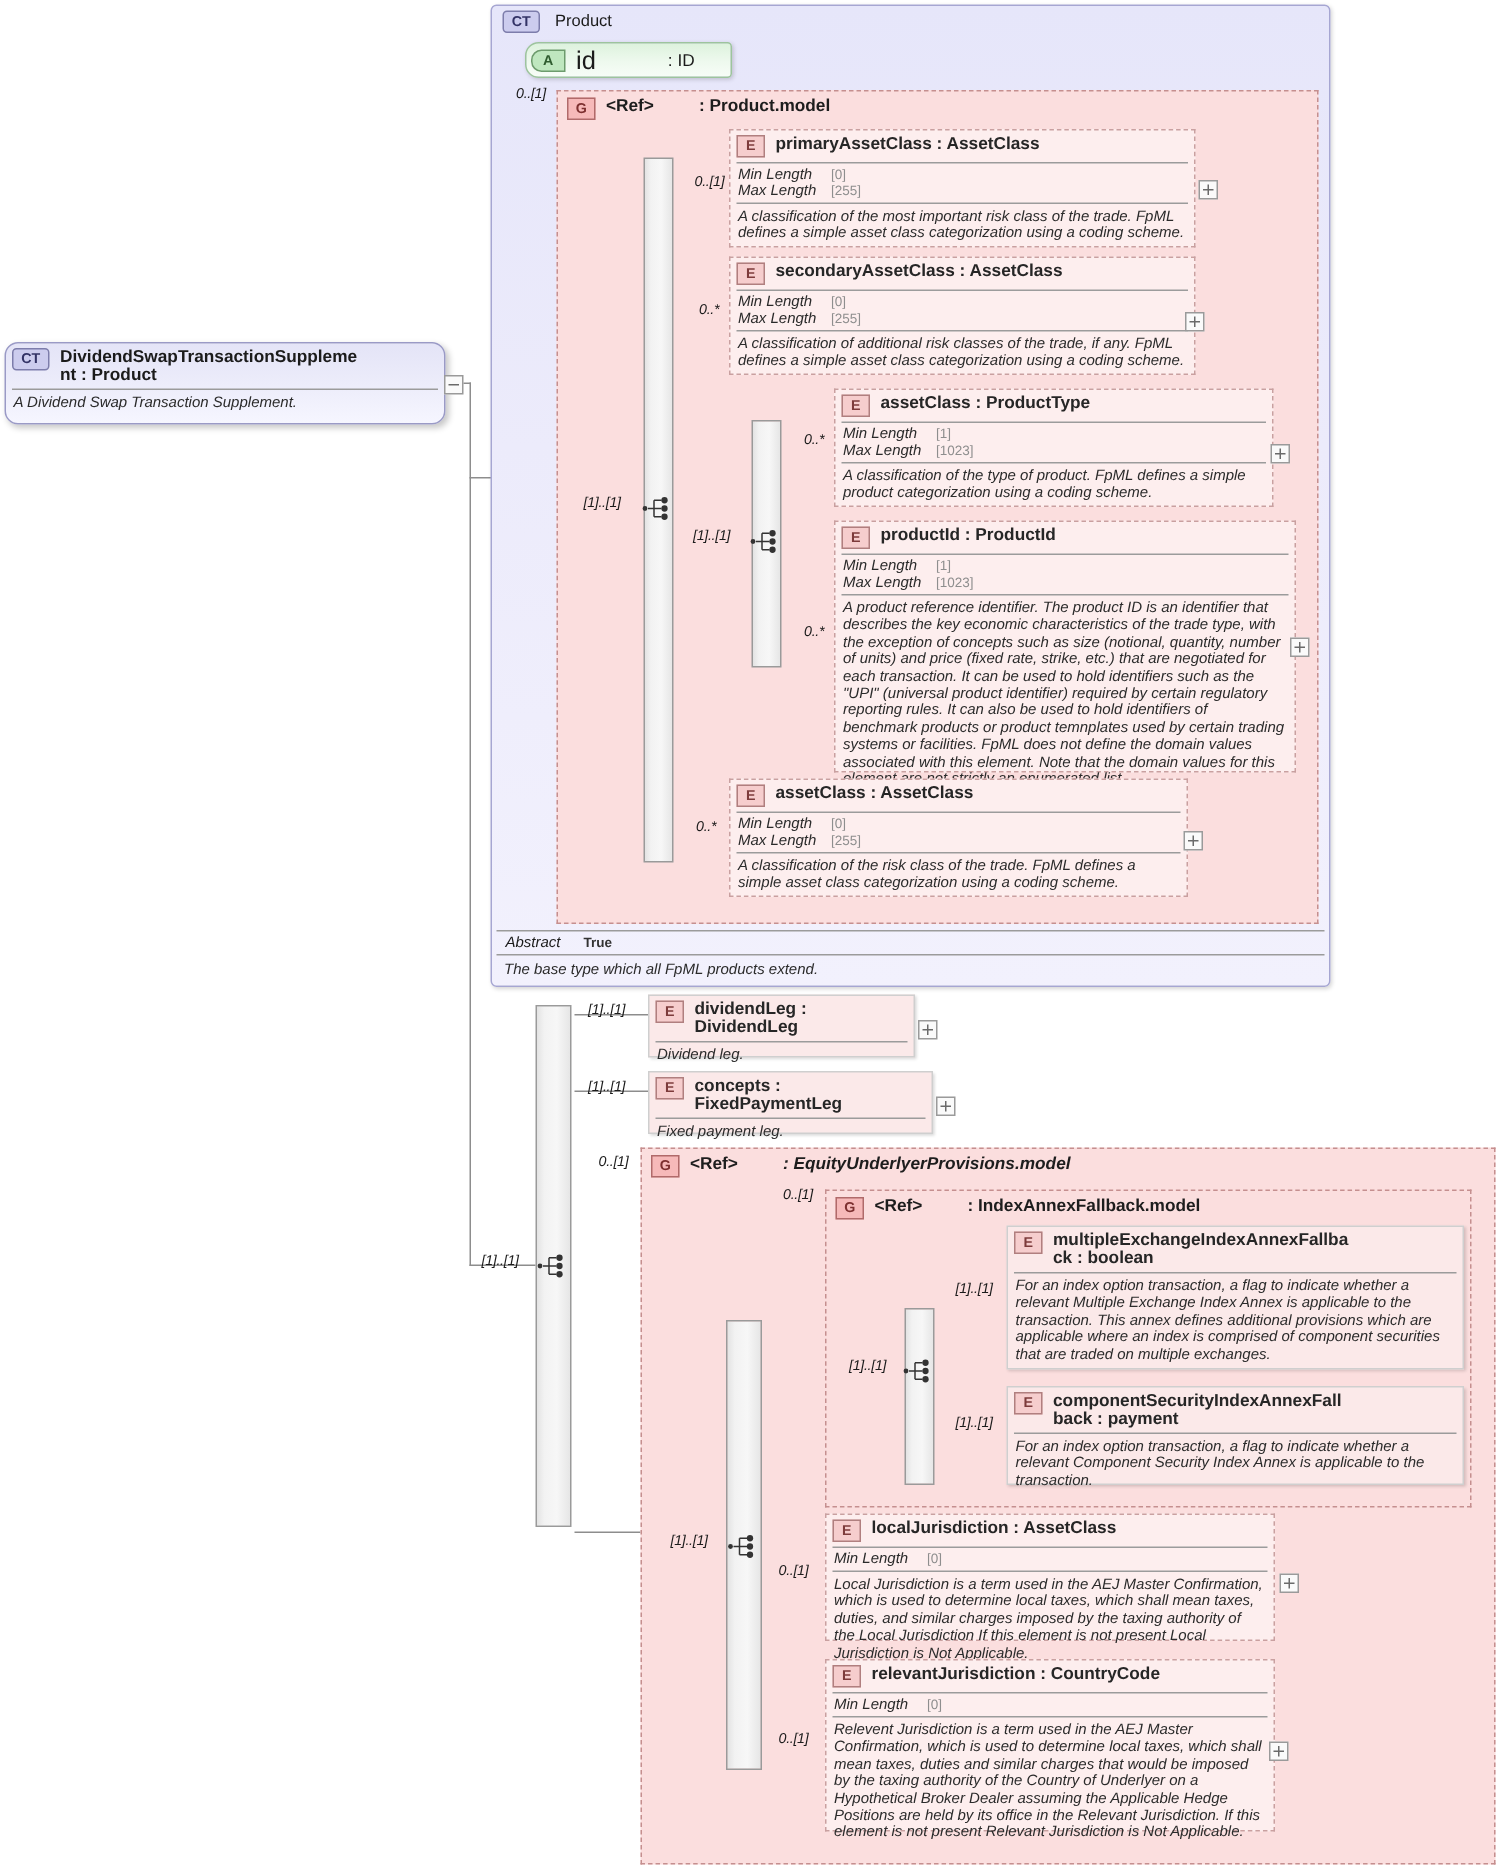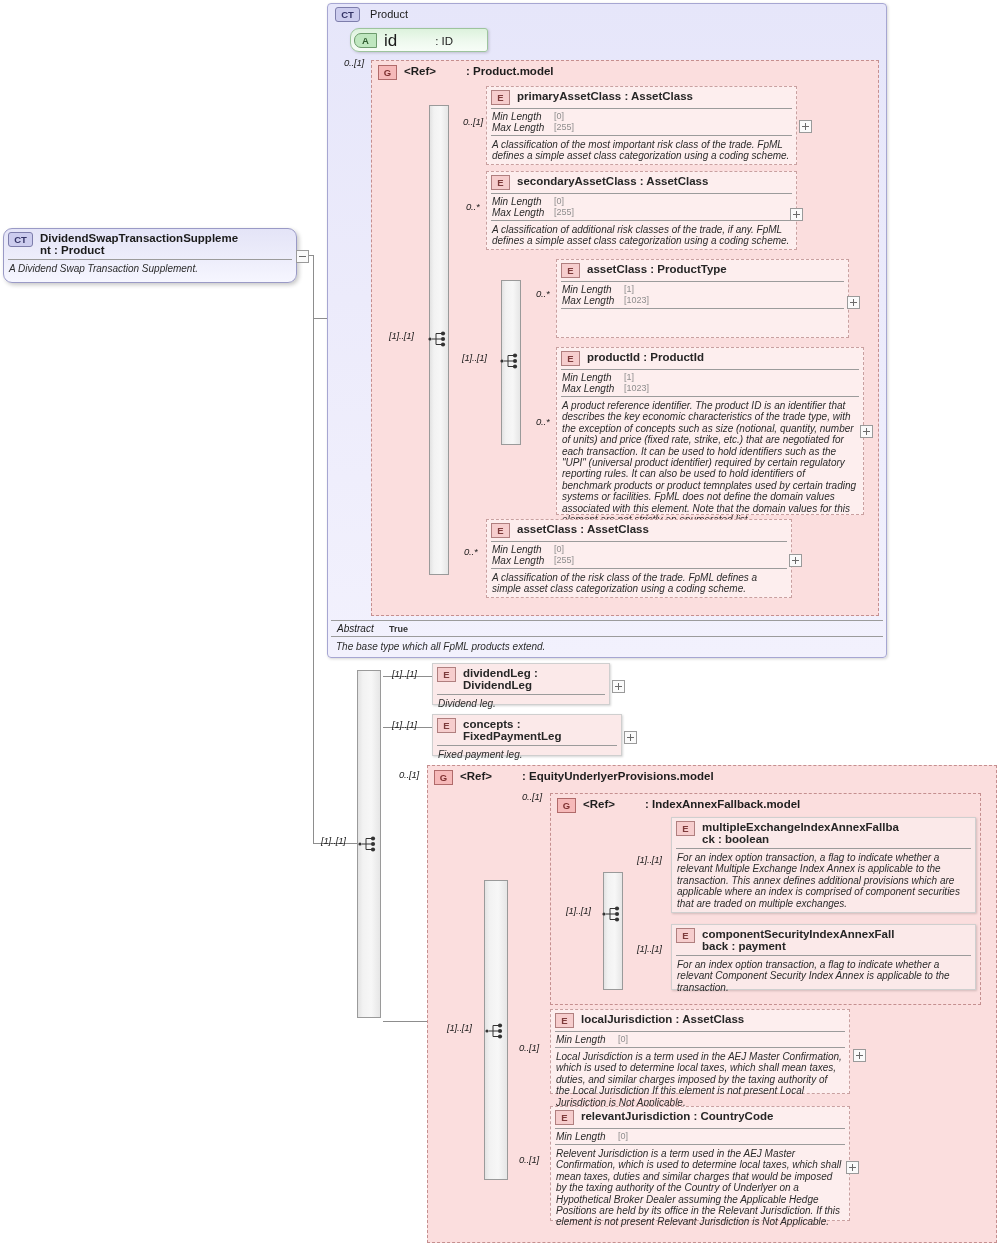--- a/index.html
+++ b/index.html
@@ -146,21 +146,21 @@
     <span class="v">True</span>
   </div>
   <div class="sep" style="margin:1px 0;"></div>
   <div class="doc">The base type which all FpML products extend.</div>
 </div>
 
 <div class="node attrbox abs" style="left:350px;top:28px;width:138px;height:24px;">
   <div class="hdr" style="padding:4px 4px 4px 3px;align-items:center;">
     <span class="badge b-a">A</span>
     <span class="ttl" style="font-weight:normal;font-size:17px;">id</span>
-    <span class="ttl" style="font-weight:normal;font-size:11.5px;margin-left:38px;">: ID</span>
+    <span class="ttl" style="font-weight:normal;font-size:11.5px;margin-left:48px;">: ID</span>
   </div>
 </div>
 
 <div class="node gbox abs" style="left:371px;top:60px;width:508px;height:556px;">
   <div class="hdr">
     <span class="badge b-g">G</span>
     <span class="ttl" style="font-weight:bold;">&lt;Ref&gt;</span>
     <span class="ttl" style="font-weight:bold;margin-left:30px;">: Product.model</span>
   </div>
 </div>
@@ -240,20 +240,21 @@
     <div class="facet">
         <span class="fn">Min Length</span>
         <span class="fv">[1]</span>
       </div>
     <div class="facet">
         <span class="fn">Max Length</span>
         <span class="fv">[1023]</span>
       </div>
   </div>
   <div class="sep"></div>
+  <div class="doc">A classification of the type of product. FpML defines a simple product categorization using a coding scheme.</div>
 </div>
 <div class="card" style="left:536px;top:288px;">0..*</div>
 <div class="tog plus" style="left:847px;top:296px;"></div>
 
 <div class="node ebox abs" style="left:556px;top:347px;width:308px;height:168px;">
   <div class="hdr">
     <span class="badge b-e">E</span>
     <span class="ttl">productId : ProductId</span>
   </div>
   <div class="sep"></div>
@@ -324,21 +325,21 @@
   <div class="sep"></div>
   <div class="doc">Fixed payment leg.</div>
 </div>
 <div class="card" style="left:392px;top:719px;">[1]..[1]</div>
 <div class="tog plus" style="left:624px;top:731px;"></div>
 
 <div class="node gbox abs" style="left:427px;top:765px;width:570px;height:478px;">
   <div class="hdr">
     <span class="badge b-g">G</span>
     <span class="ttl" style="font-weight:bold;">&lt;Ref&gt;</span>
-    <span class="ttl" style="font-weight:bold;margin-left:30px;">: EquityUnderlyerProvisions.model</span>
+    <span class="ttl" style="font-weight:bold;margin-left:30px;font-style:italic;">: EquityUnderlyerProvisions.model</span>
   </div>
 </div>
 <div class="card" style="left:399px;top:769px;">0..[1]</div>
 
 <div class="seqcol abs" style="left:484px;top:880px;width:24px;height:300px;"></div>
 <svg class="seqicon" style="left:485px;top:1022px;" viewBox="0 0 22 18">
   <circle cx="2" cy="9" r="1.6" fill="#333"></circle>
   <path d="M4 9 H8 M8 3.5 V14.5 M8 3.5 H13 M8 9 H13 M8 14.5 H13" stroke="#333" stroke-width="1" fill="none"></path>
   <circle cx="15" cy="3.5" r="2.1" fill="#333"></circle>
   <circle cx="15" cy="9" r="2.1" fill="#333"></circle>

